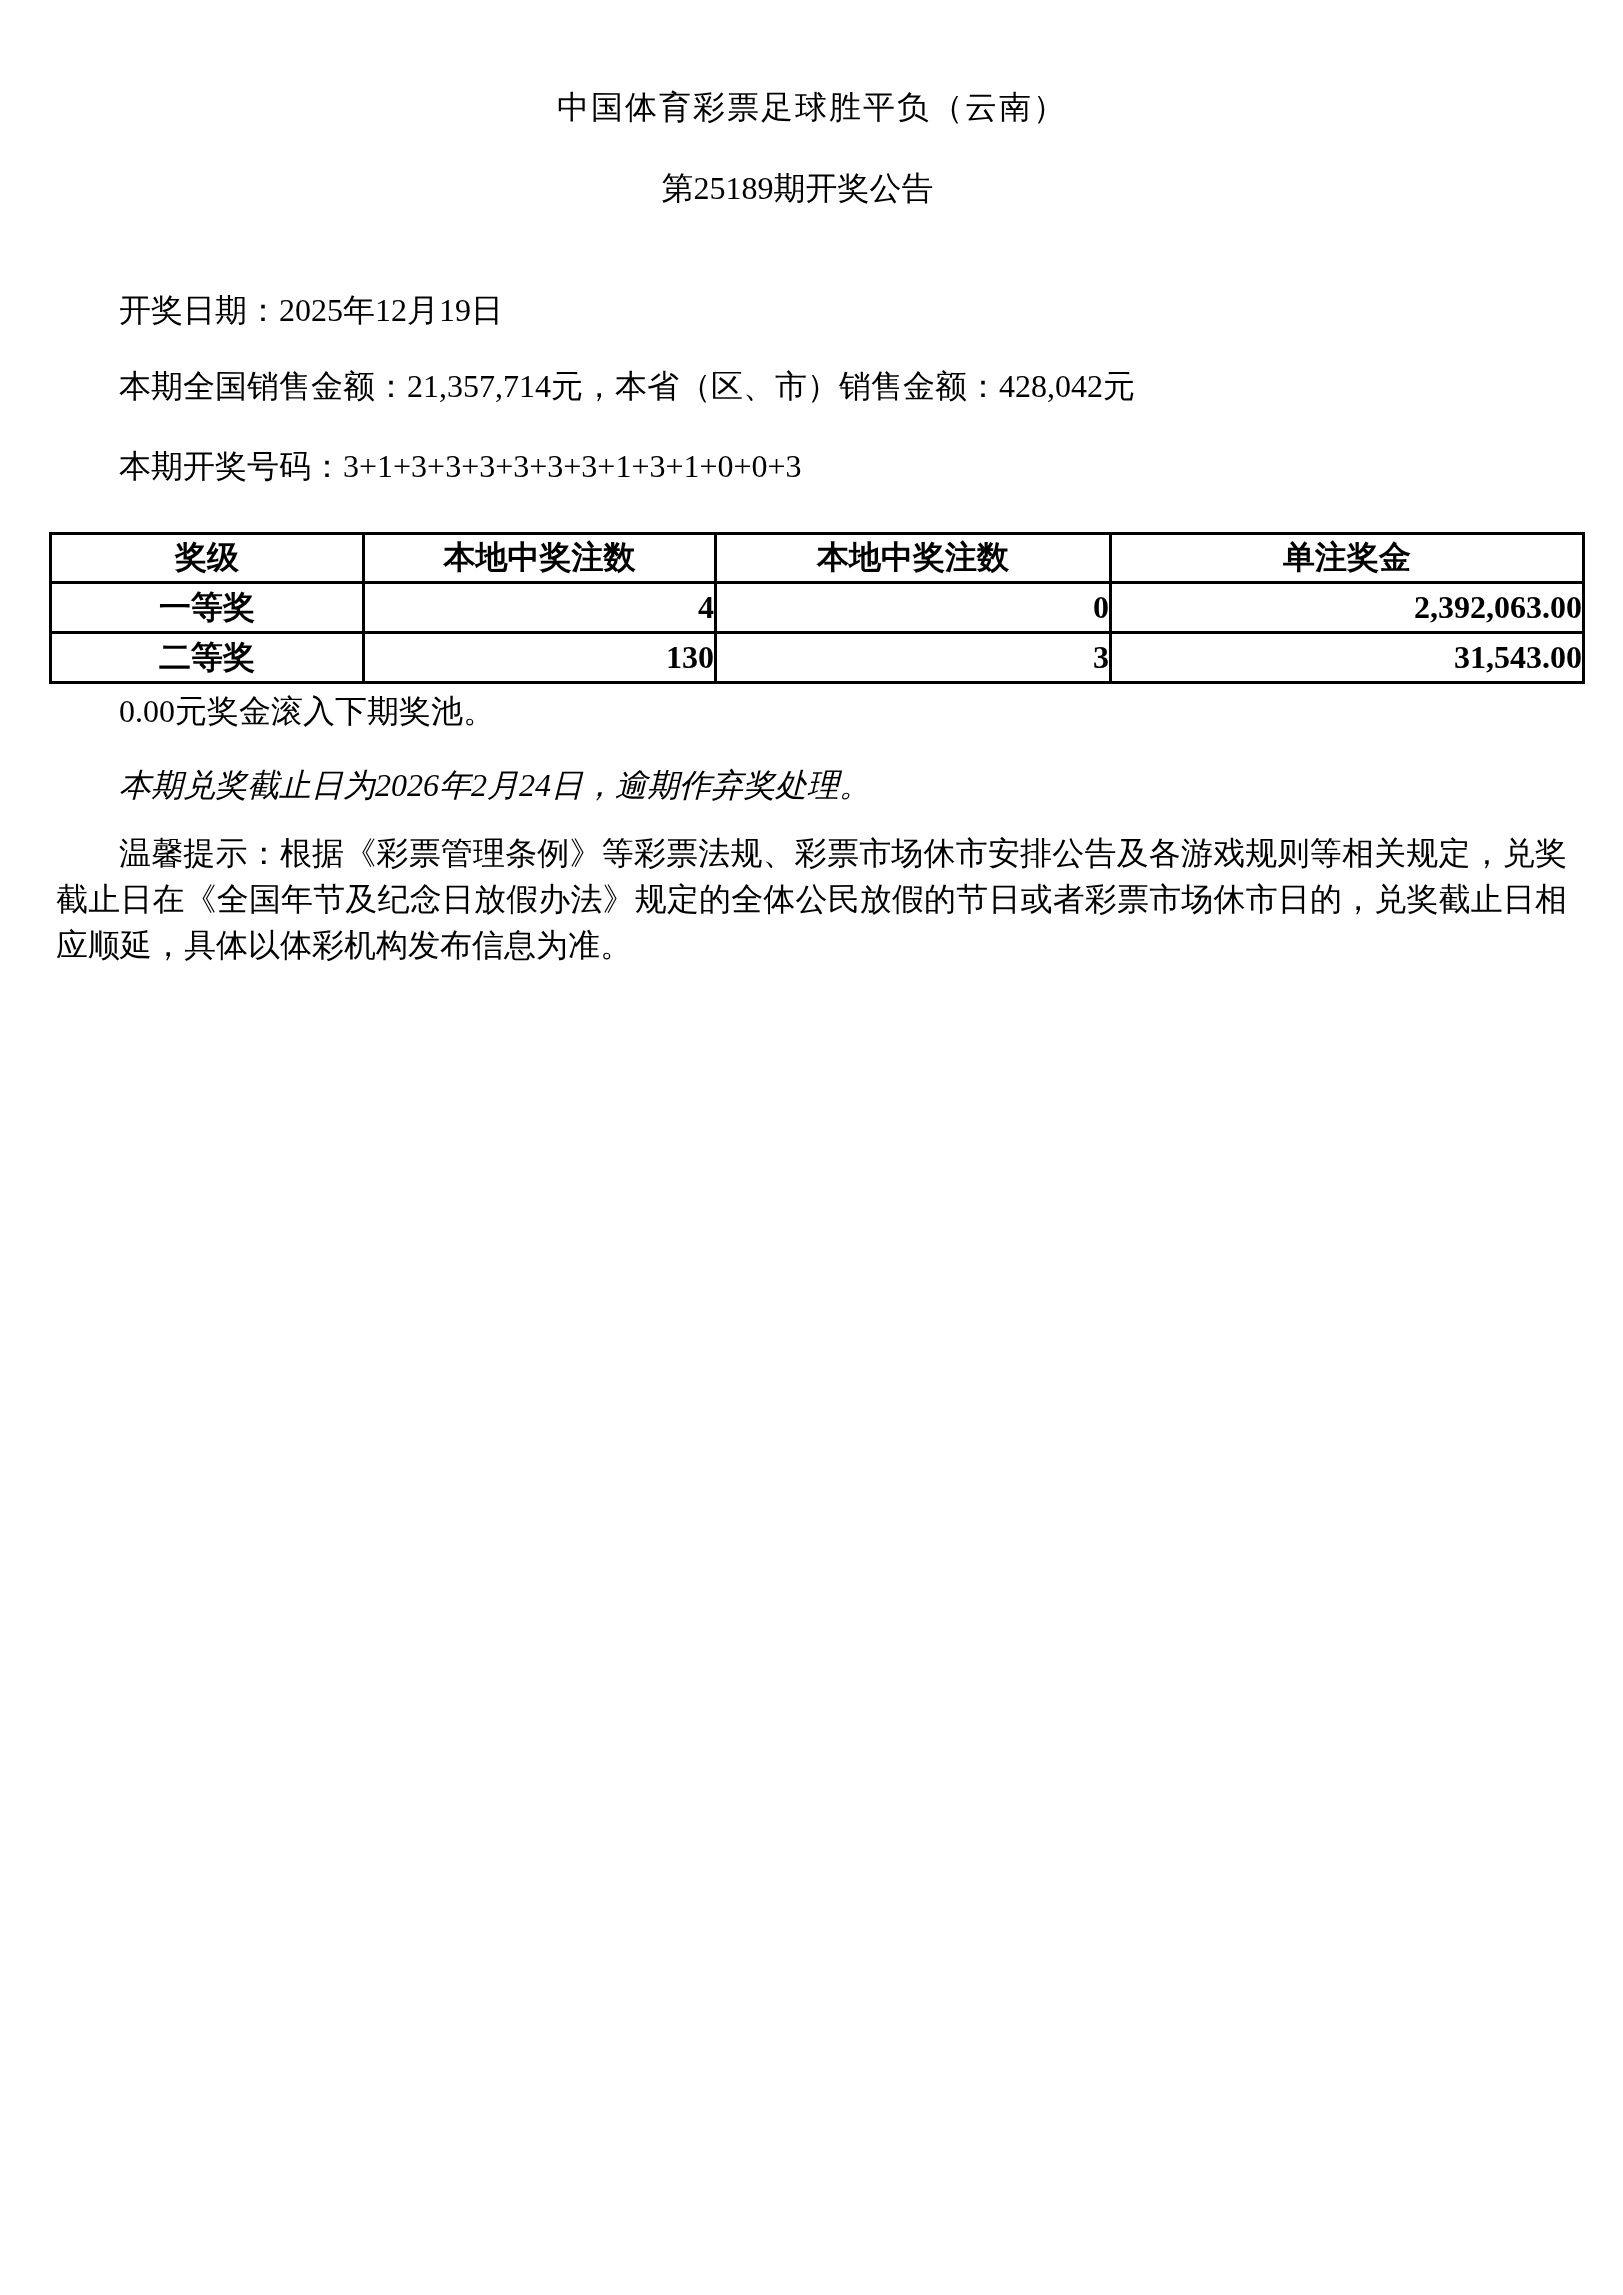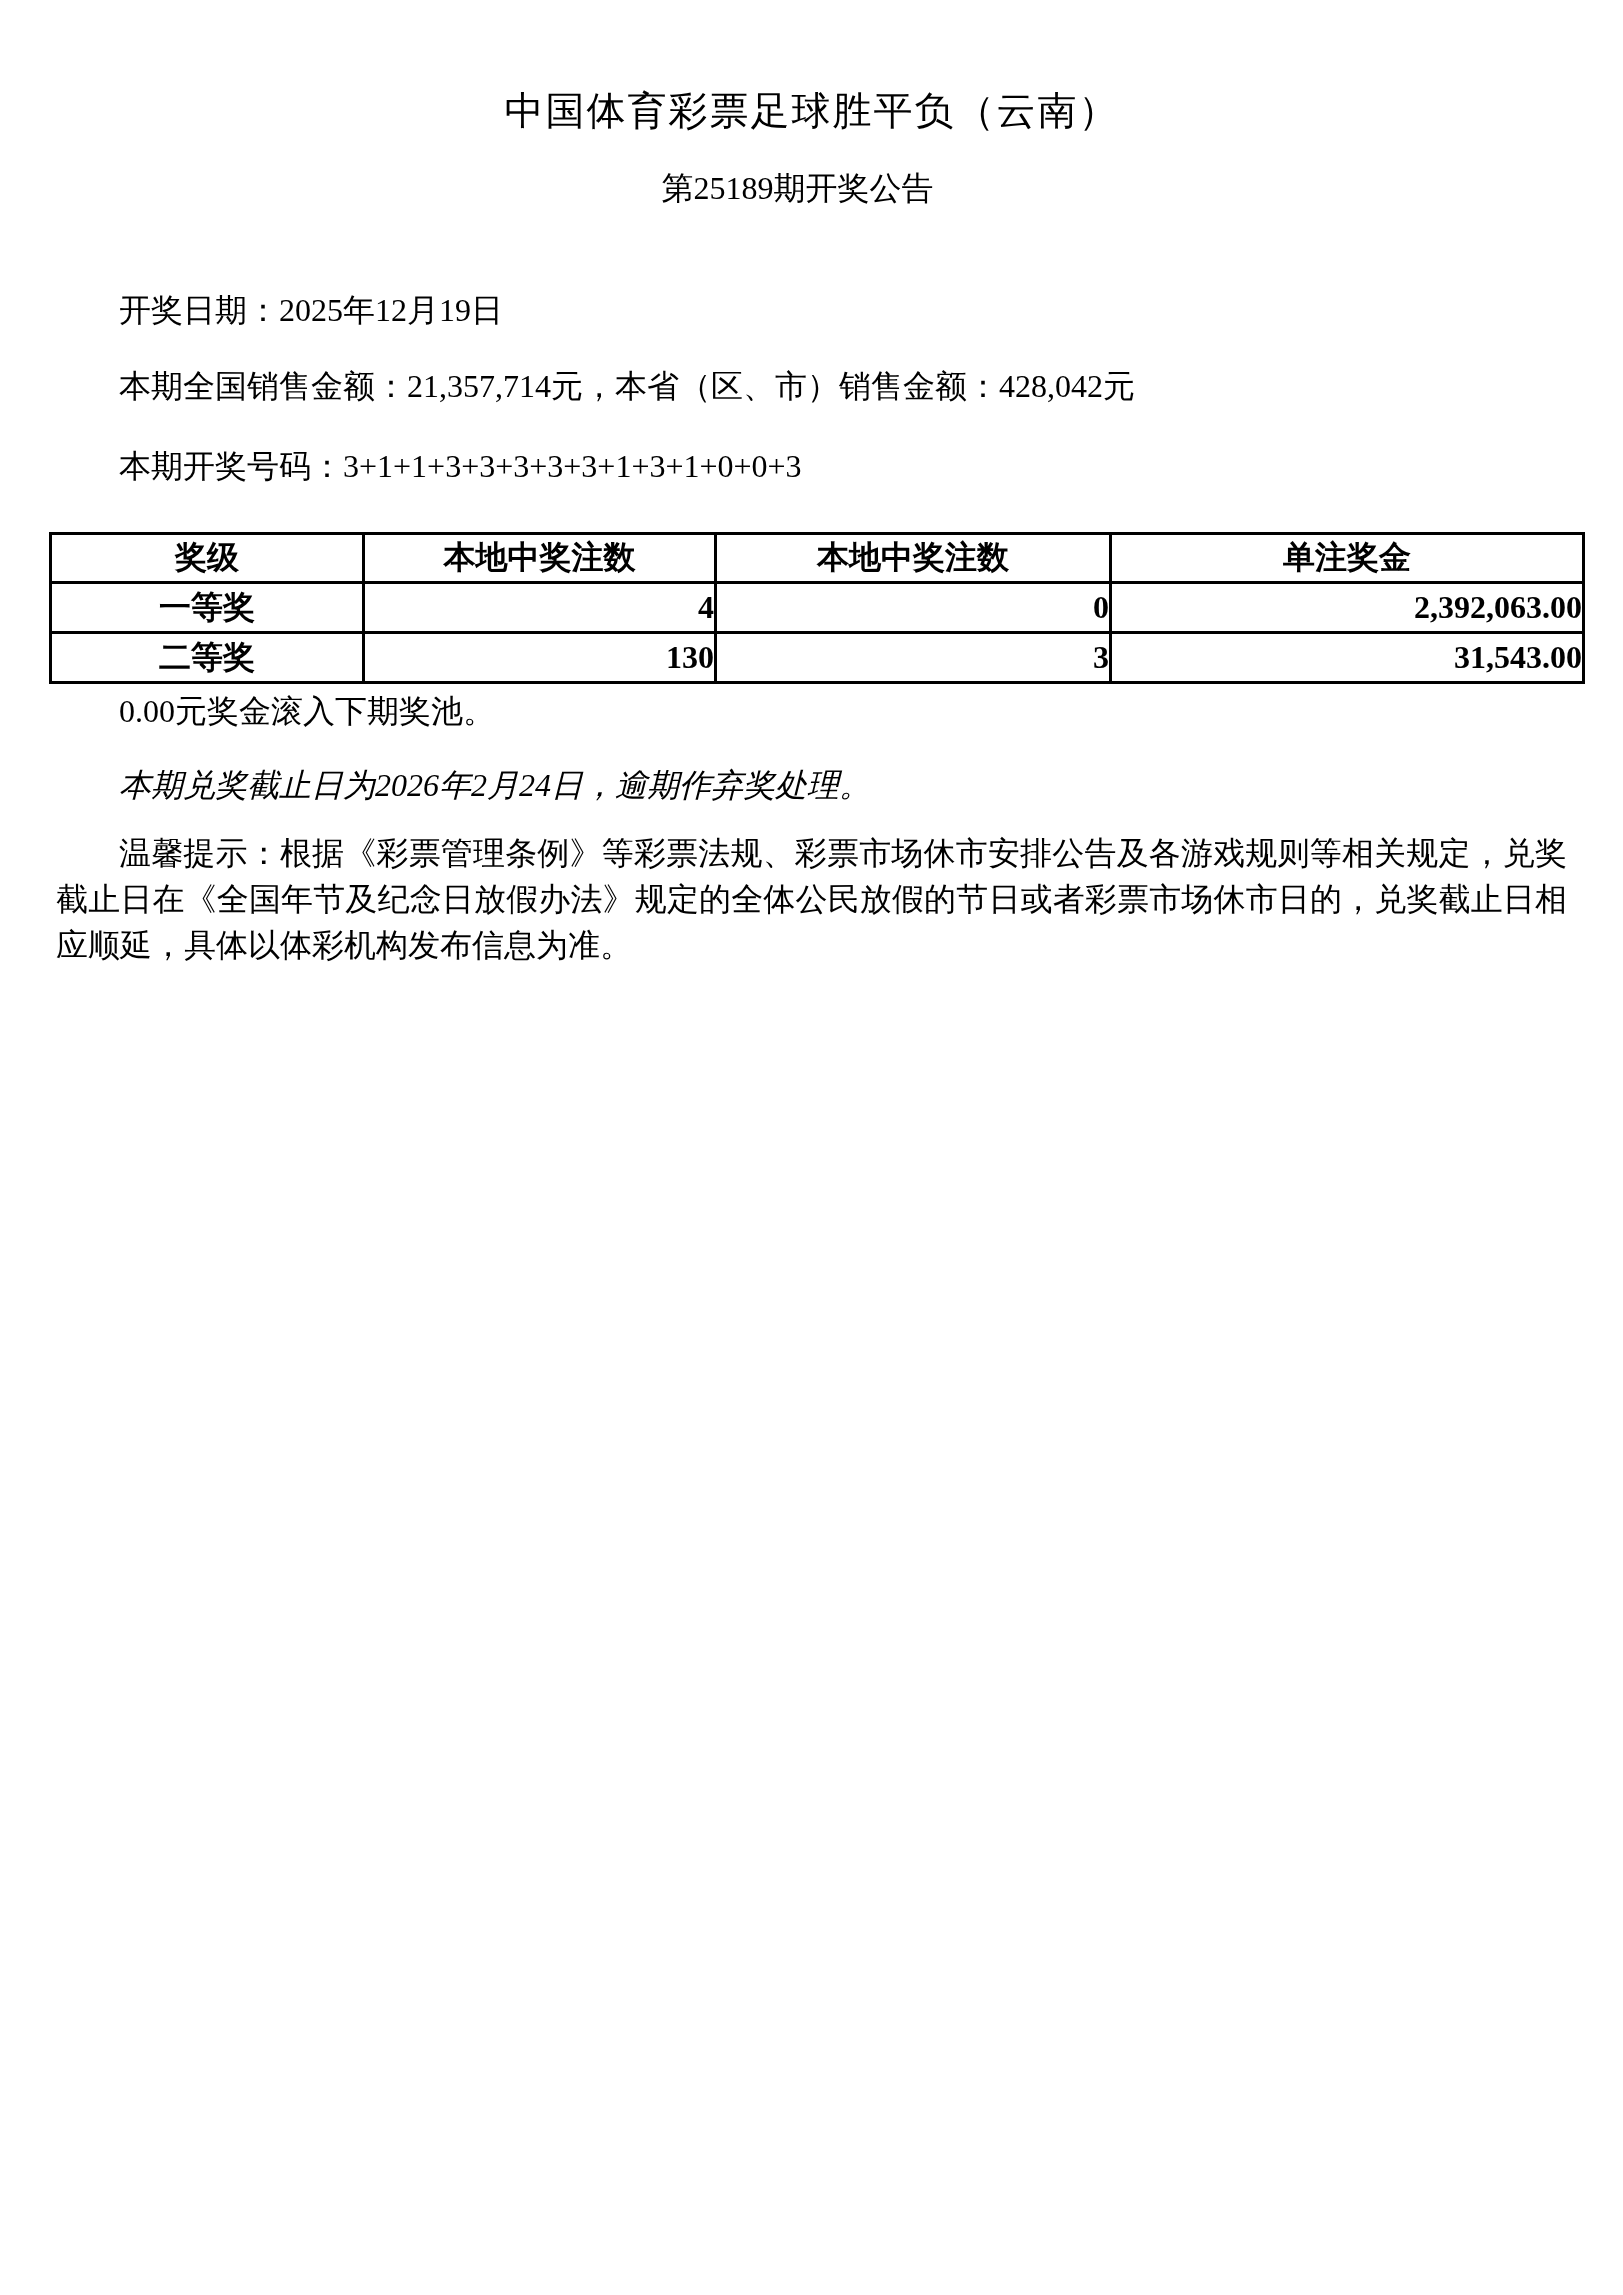--- a/index.html
+++ b/index.html
@@ -15,21 +15,21 @@
     color: #000000;
     font-family: "Liberation Serif", "DejaVu Serif", serif;
     overflow: hidden;
   }
   .doc-title {
     position: absolute;
     top: 90px;
     left: 0;
     width: 1624px;
     text-align: center;
-    font-size: 39px;
+    font-size: 32px;
     letter-spacing: 2px;
     line-height: 1.1;
     white-space: nowrap;
   }
   .doc-subtitle {
     position: absolute;
     top: 171px;
     left: 0;
     width: 1595px;
     text-align: center;
@@ -80,21 +80,21 @@
 <div class="page">
 
   <div class="doc-title">中国体育彩票足球胜平负（云南）</div>
 
   <div class="doc-subtitle">第25189期开奖公告</div>
 
   <div class="para para-date">开奖日期：2025年12月19日</div>
 
   <div class="para para-sales">本期全国销售金额：21,357,714元，本省（区、市）销售金额：428,042元</div>
 
-  <div class="para para-numbers">本期开奖号码：3+1+1+3+3+3+3+3+1+3+1+0+0+3</div>
+  <div class="para para-numbers">本期开奖号码：3+1+3+3+3+3+3+3+1+3+1+0+0+3</div>
 
   <table class="prize">
     <colgroup>
       <col style="width:313px">
       <col style="width:352px">
       <col style="width:395px">
       <col style="width:473px">
     </colgroup>
     <thead>
       <tr>

